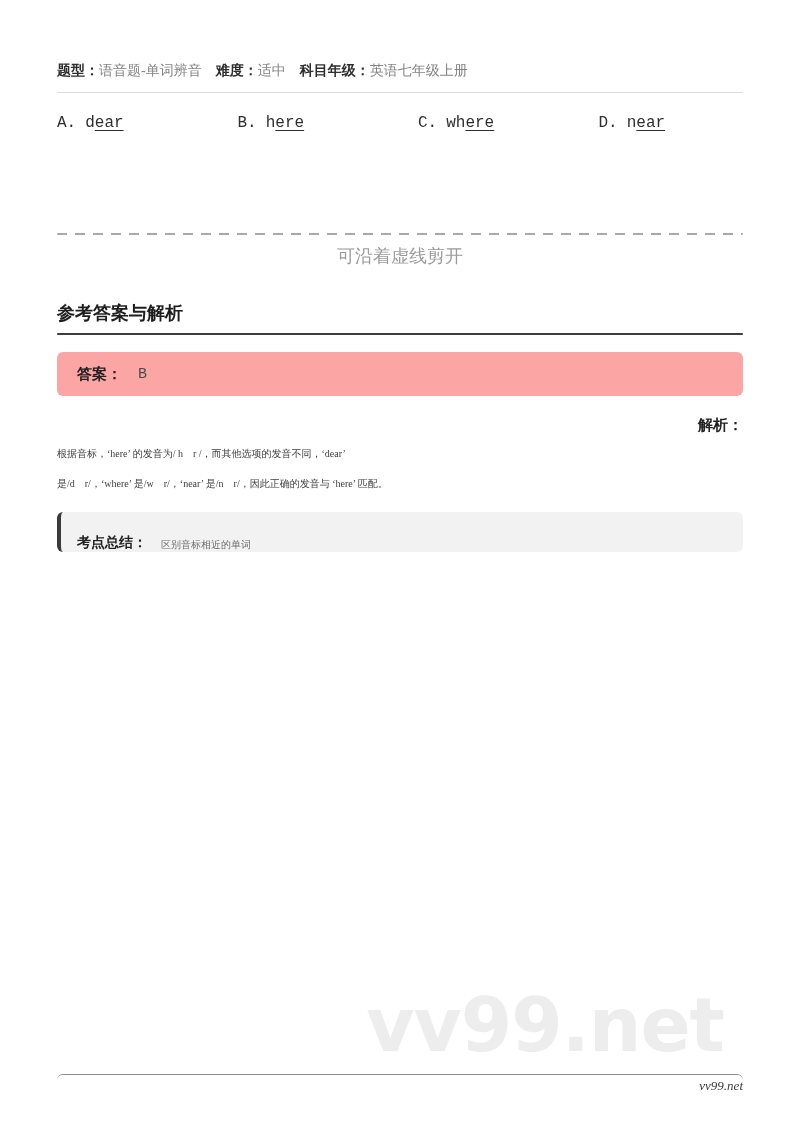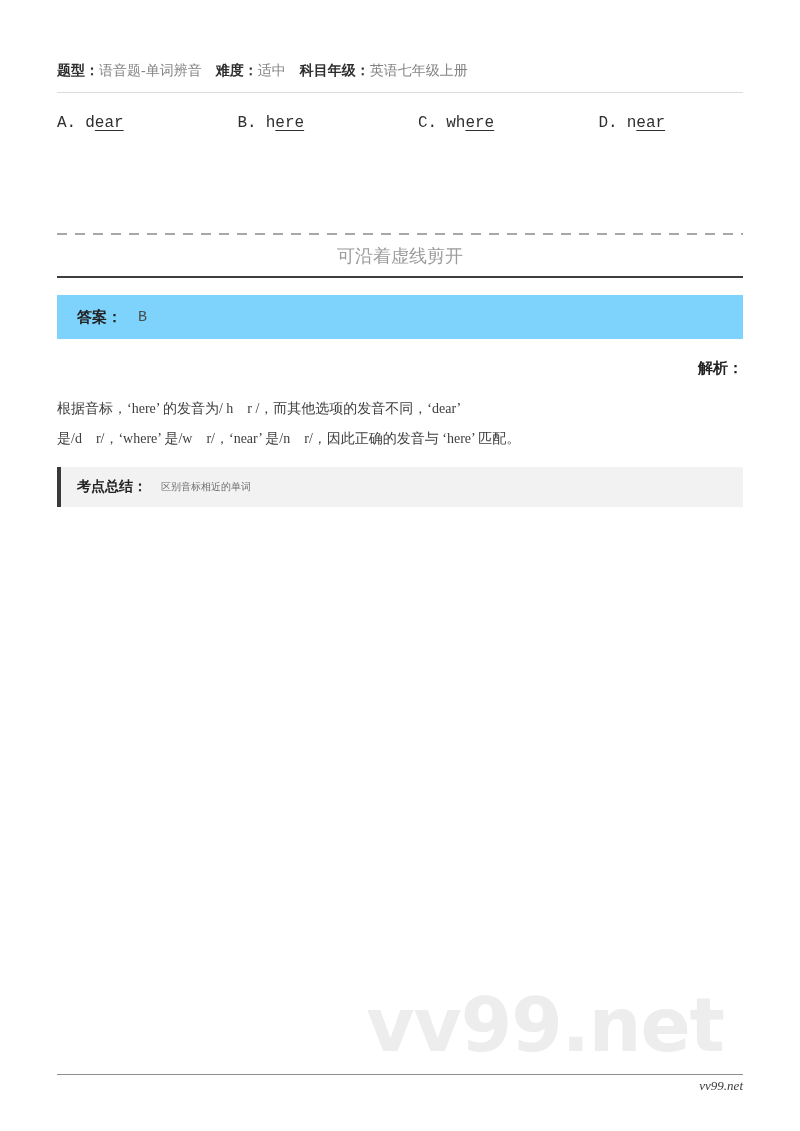--- a/index.html
+++ b/index.html
@@ -1,15 +1,15 @@
 <!DOCTYPE html>
 <html><head>
 <meta charset="utf-8">
 <style>
-  * { margin: 0; padding: 0; box-sizing: border-box; }
+  * { margin: 0; padding: 0; box-sizing: border-box; border-radius: 6px; }
   html, body { background: #ffffff; }
   body {
     width: 800px;
     height: 1131px;
     position: relative;
     font-family: "Liberation Serif", serif;
     color: #3a3a3a;
     overflow: hidden;
   }
   .page { position: relative; width: 800px; height: 1131px; }
@@ -74,21 +74,21 @@
     color: #1e1e1e;
   }
   .hr-dark {
     margin-top: 8px;
     border: 0;
     border-top: 2px solid #3d3d3d;
     height: 0;
   }
   .answer-box {
     margin-top: 17px;
-    background: #7dd3fc;
+    background: #fca5a5;
     height: 44px;
     display: flex;
     align-items: center;
     padding: 0 20px;
   }
   .answer-label {
     font-family: "Liberation Sans", sans-serif;
     font-weight: bold;
     font-size: 15px;
     color: #222222;
@@ -101,33 +101,33 @@
   }
   .analysis-label {
     margin-top: 20px;
     font-family: "Liberation Sans", sans-serif;
     font-weight: bold;
     font-size: 15px;
     color: #222222;
     text-align: right;
   }
   .analysis-text {
-    margin-top: 16px;
-    font-size: 14px;
+    margin-top: 4px;
+    font-size: 10px;
     line-height: 30px;
     color: #3d3d3d;
     white-space: pre-wrap;
   }
   .keypoint-box {
     margin-top: 13px;
     background: #f2f2f2;
     border-left: 4px solid #3a3a3a;
     height: 40px;
     display: flex;
-    align-items: center;
+    align-items: flex-end;
     padding: 0 16px;
   }
   .keypoint-label {
     font-family: "Liberation Sans", sans-serif;
     font-weight: bold;
     font-size: 14px;
     color: #222222;
   }
   .keypoint-value {
     margin-left: 14px;
@@ -189,20 +189,21 @@
         <span class="letter">C.</span><span>wh</span><span class="u">ere</span>
       </div>
       <div class="option">
         <span class="letter">D.</span><span>n</span><span class="u">ear</span>
       </div>
     </div>
 
     <div class="cut-line"></div>
     <div class="cut-text">可沿着虚线剪开</div>
 
+    <div class="section-title">参考答案与解析</div>
     <hr class="hr-dark">
 
     <div class="answer-box">
       <span class="answer-label">答案：</span>
       <span class="answer-value">B</span>
     </div>
 
     <div class="analysis-label">解析：</div>
     <div class="analysis-text">根据音标，‘here’ 的发音为/ h    r /，而其他选项的发音不同，‘dear’
 是/d    r/，‘where’ 是/w    r/，‘near’ 是/n    r/，因此正确的发音与 ‘here’ 匹配。</div>

